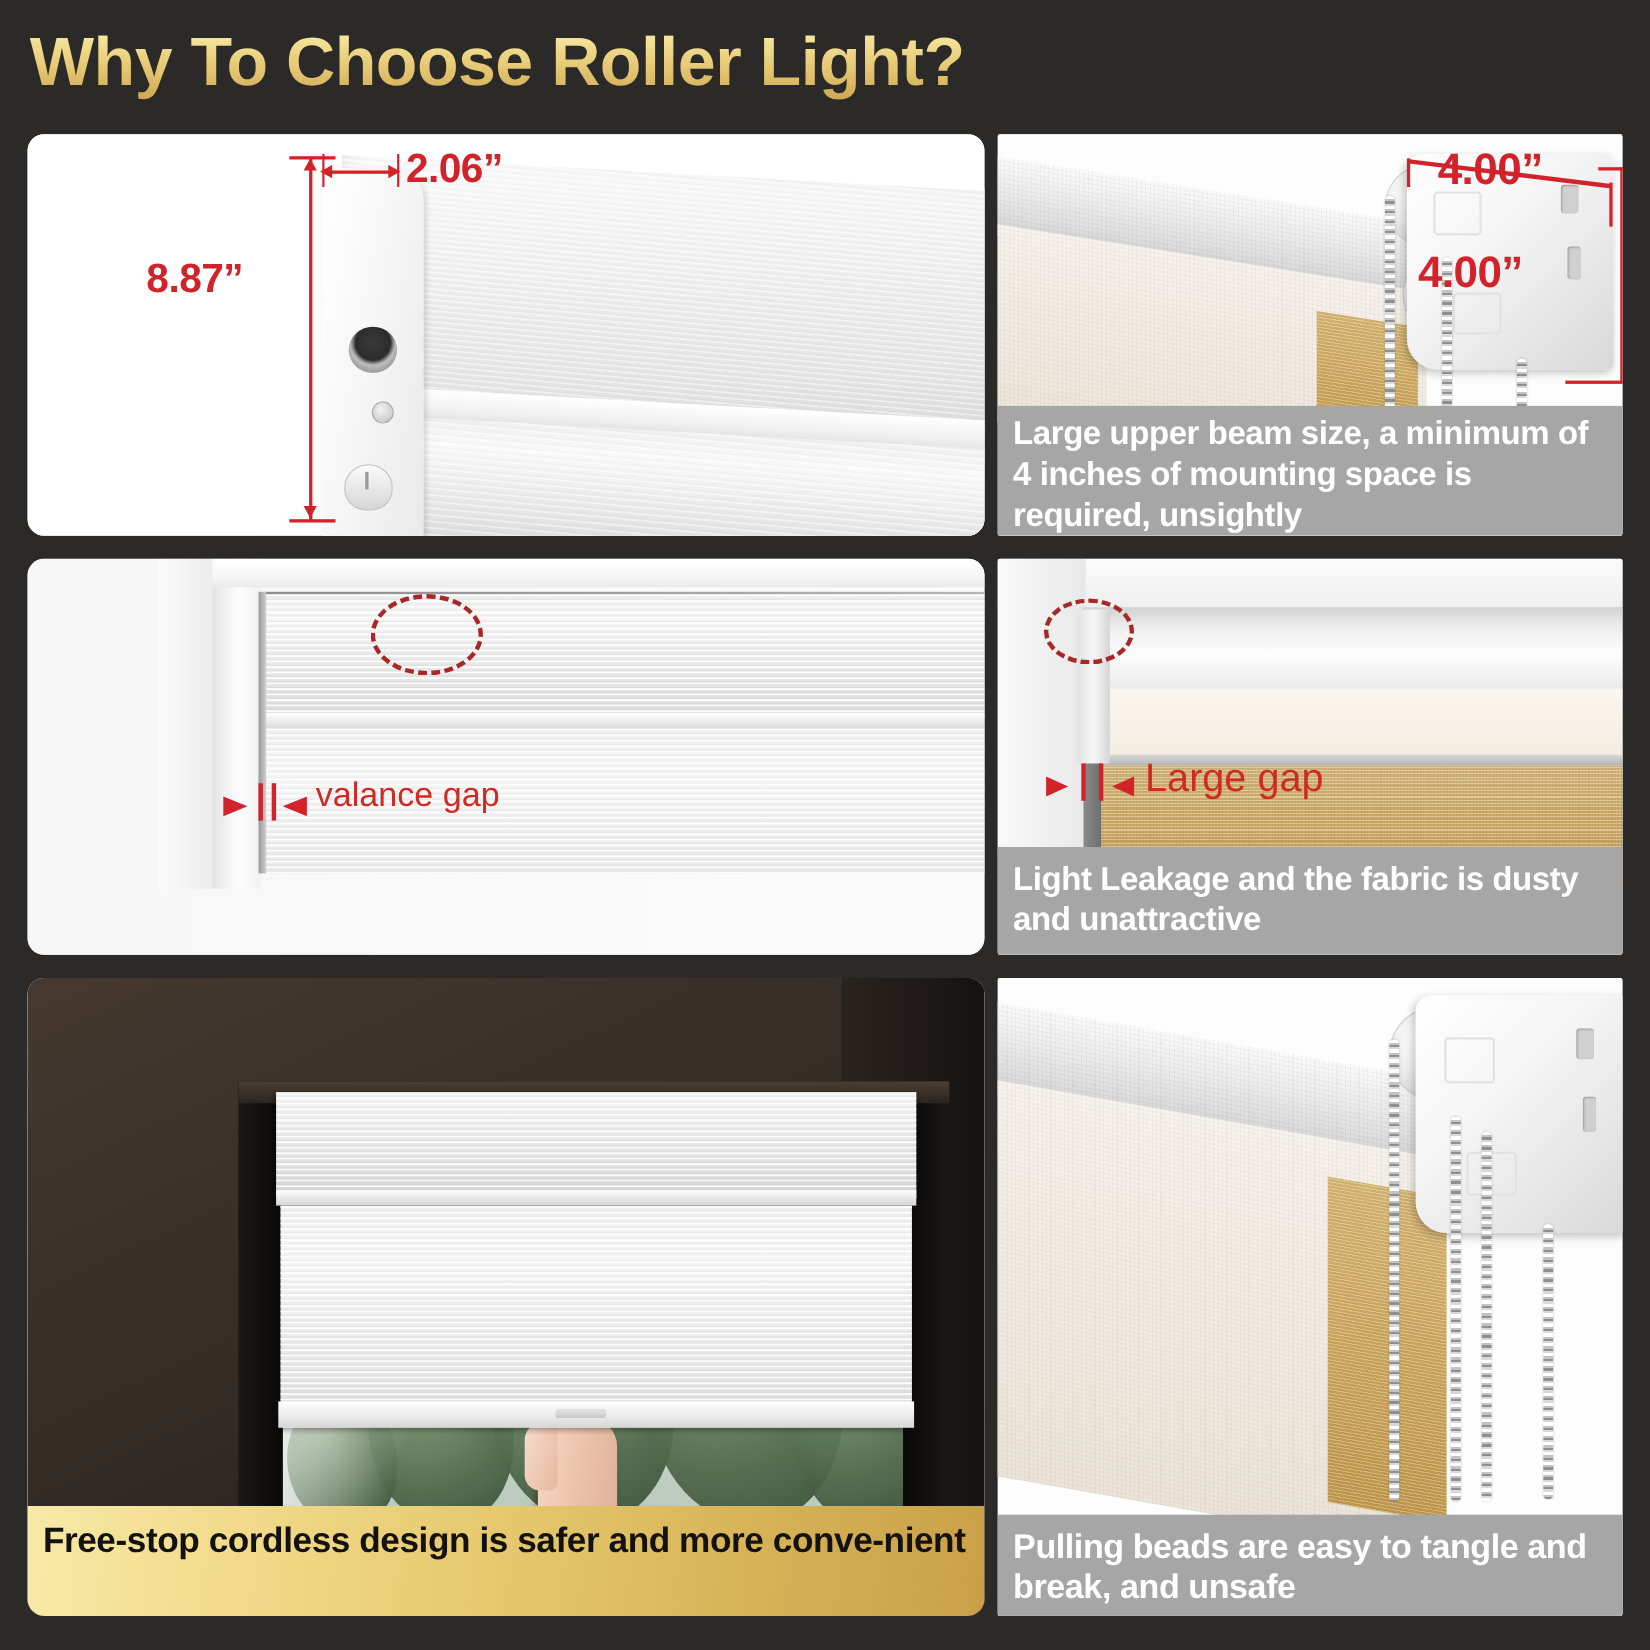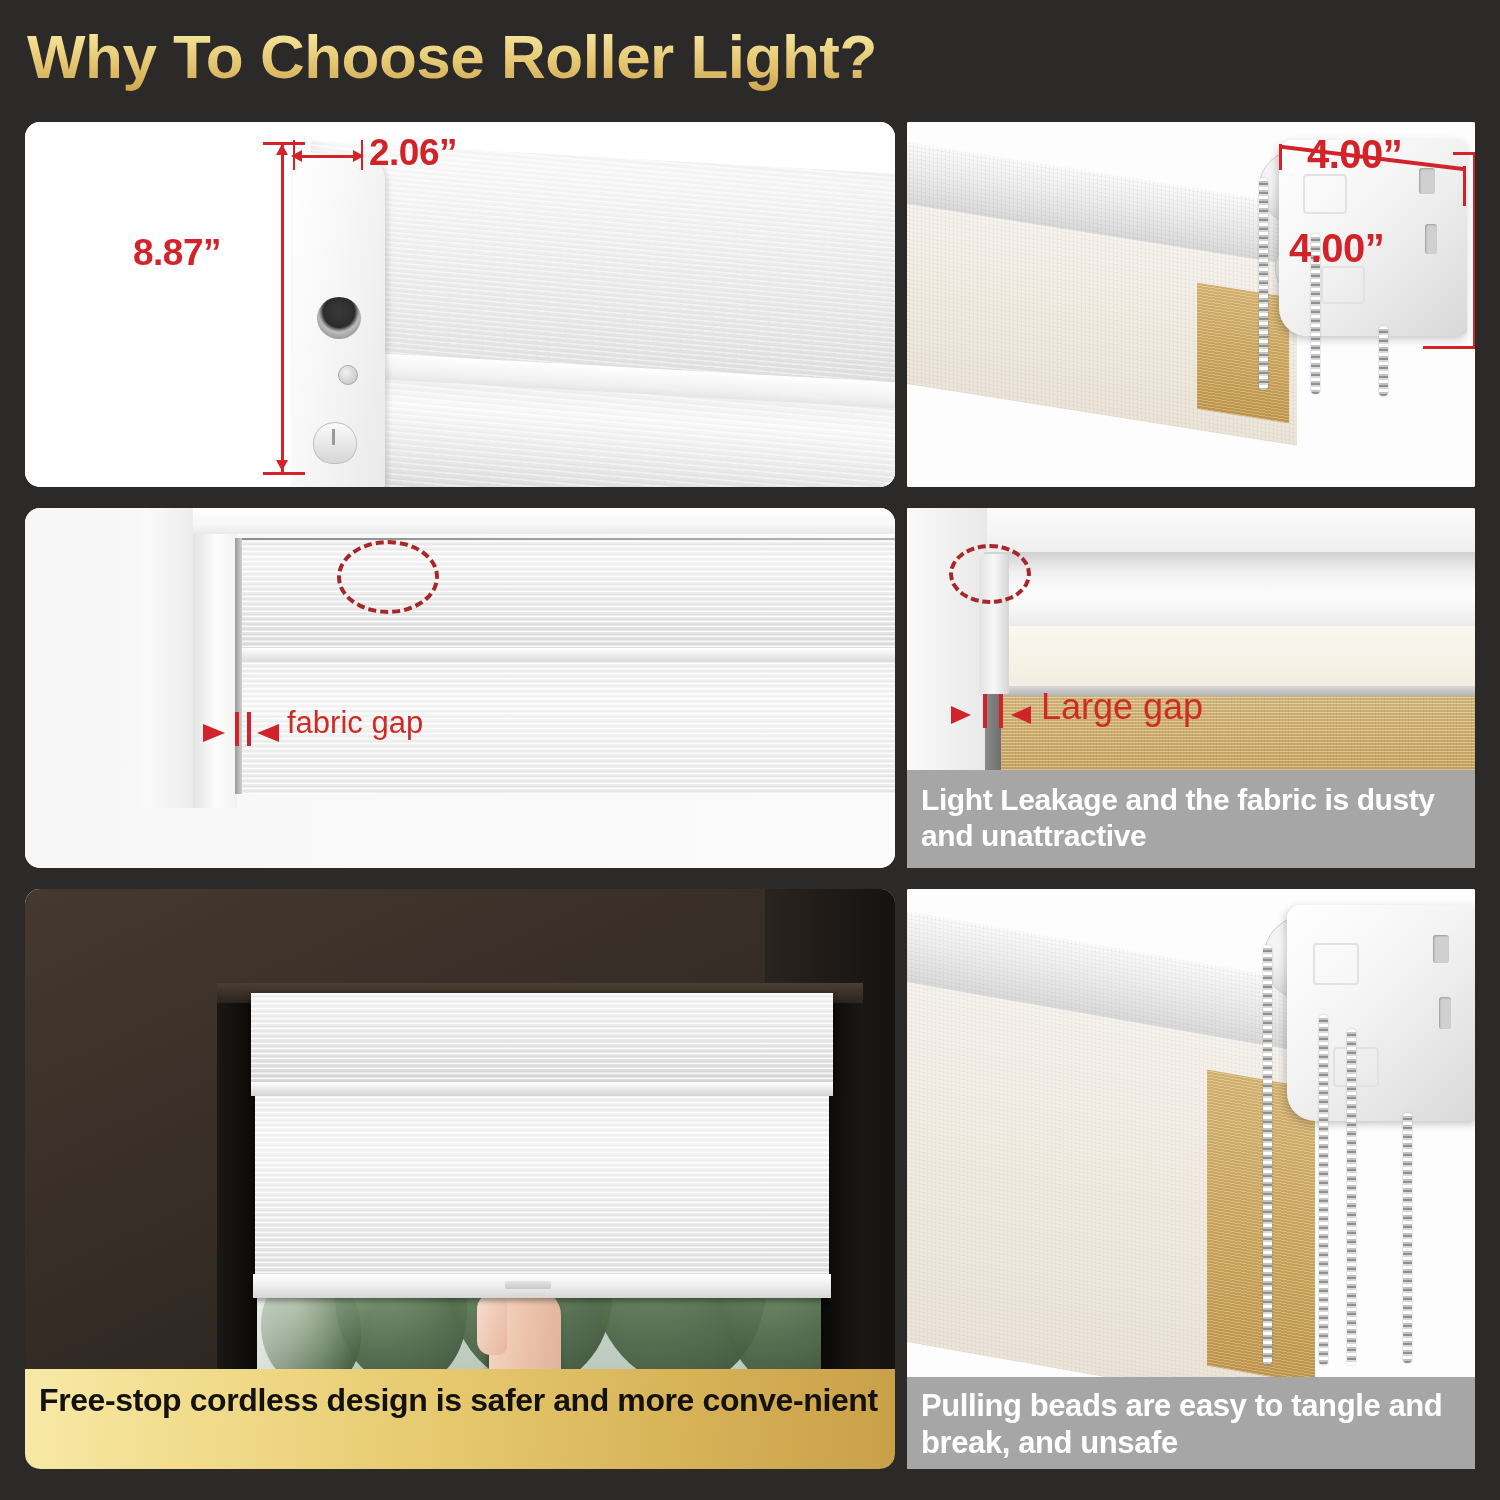--- a/index.html
+++ b/index.html
@@ -366,41 +366,42 @@
       <div class="dim-line" style="left:372px;top:22px;width:3px;height:26px;"></div>
       <div class="dim-line" style="left:556px;top:44px;width:3px;height:40px;"></div>
       <div class="dim-line" style="left:374px;top:34px;width:184px;height:4px;transform:skewY(7deg);"></div>
       <div class="dim-txt" style="left:400px;top:10px;font-size:40px;">4.00”</div>
 
       <div class="dim-line" style="left:566px;top:30px;width:3px;height:196px;"></div>
       <div class="dim-line" style="left:546px;top:30px;width:36px;height:3px;"></div>
       <div class="dim-line" style="left:516px;top:224px;width:62px;height:3px;"></div>
       <div class="dim-txt" style="left:382px;top:104px;font-size:40px;">4.00”</div>
     </div>
+    <div class="cap cap-gray cap-2">Large upper beam size, a minimum of 4 inches of mounting space is required, unsightly</div>
   </div>
 
   <div class="panel left r2">
     <div class="photo">
       <div class="p3-wall"></div>
       <div class="p3-jamb2"></div>
       <div class="p3-jamb"></div>
       <div class="p3-frame" style="height:26px;"></div>
       <div class="p3-shadeline"></div>
       <div class="p3-valance"></div>
       <div class="p3-lip"></div>
       <div class="p3-shade"></div>
       <div class="p3-gapbar"></div>
 
       <div class="dash-ellipse" style="left:312px;top:32px;width:94px;height:66px;"></div>
 
       <div class="arrowR" style="left:178px;top:216px;border-left-width:22px;border-top-width:9px;border-bottom-width:9px;"></div>
       <div class="red-tick" style="left:210px;top:204px;height:34px;"></div>
       <div class="red-tick" style="left:222px;top:204px;height:34px;"></div>
       <div class="arrowL" style="left:232px;top:216px;border-right-width:22px;border-top-width:9px;border-bottom-width:9px;"></div>
-      <div class="red-lbl" style="left:262px;top:197px;font-size:31px;">fabric gap</div>
+      <div class="red-lbl" style="left:262px;top:197px;font-size:31px;">valance gap</div>
     </div>
   </div>
 
   <div class="panel right r2">
     <div class="photo">
       <div class="p4-bg"></div>
       <div class="p4-top"></div>
       <div class="p4-wall"></div>
       <div class="p4-beam"></div>
       <div class="p4-beam2"></div>

